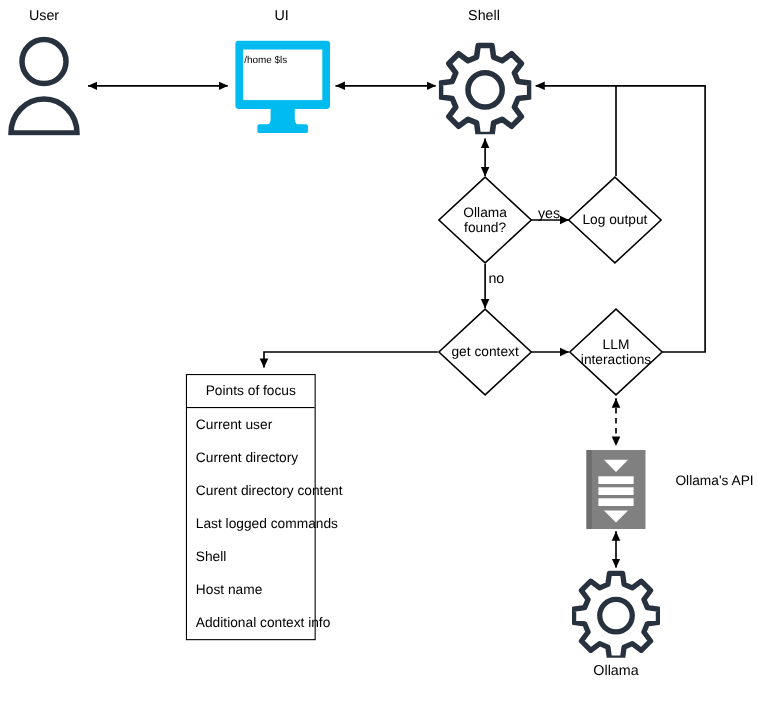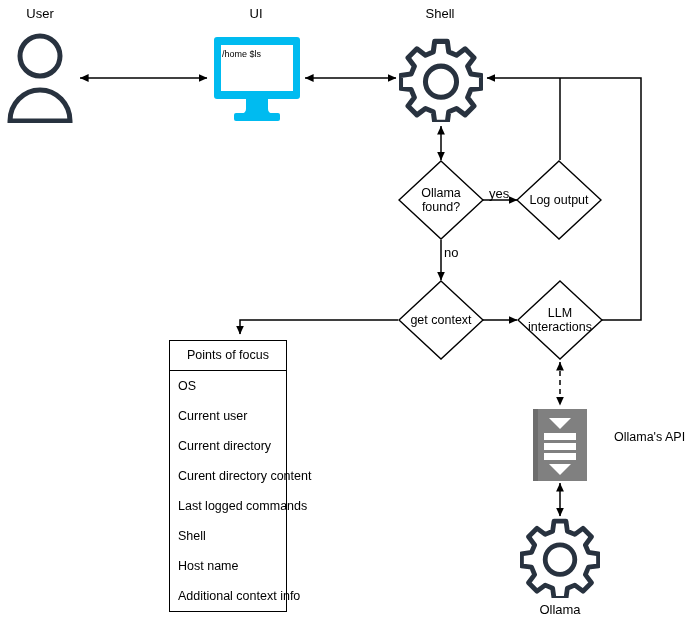--- a/index.html
+++ b/index.html
@@ -246,21 +246,20 @@
         <span>interactions</span>
       </span>
     </div>
   </div>
 
   <div class="lbl" style="left:489px; top:187px;">yes</div>
   <div class="lbl" style="left:444px; top:246px;">no</div>
 
   <div id="pof-box">
     <div id="pof-title">Points of focus</div>
-    <div class="pof-item">OS</div>
     <div class="pof-item">Current user</div>
     <div class="pof-item">Current directory</div>
     <div class="pof-item">Curent directory content</div>
     <div class="pof-item">Last logged commands</div>
     <div class="pof-item">Shell</div>
     <div class="pof-item">Host name</div>
     <div class="pof-item">Additional context info</div>
   </div>
 
   <svg id="api-icon" viewBox="0 0 54 72" xmlns="http://www.w3.org/2000/svg">

